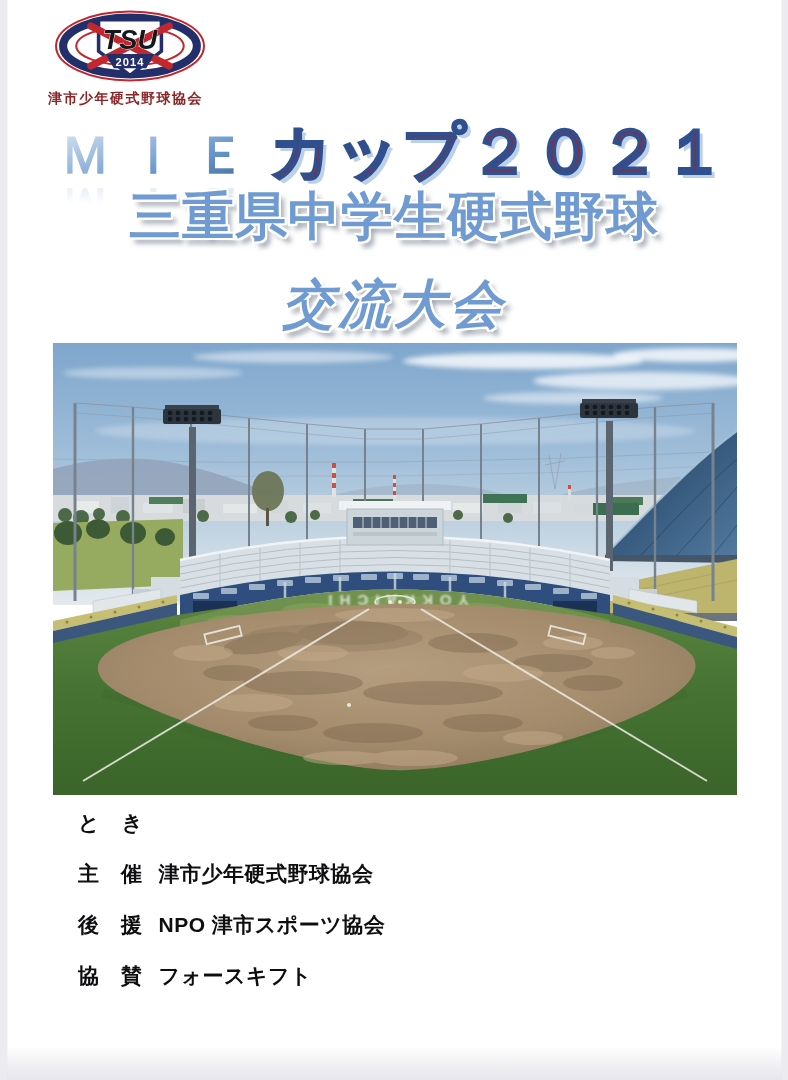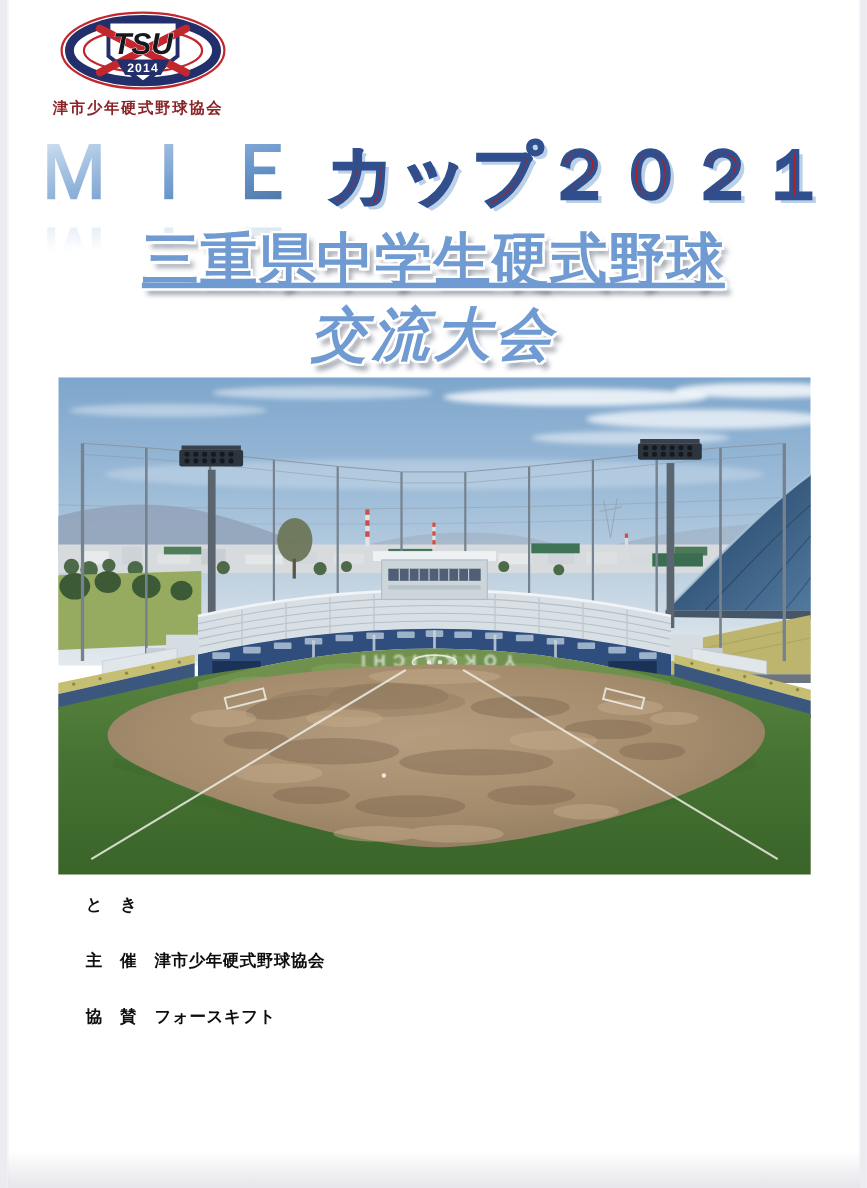--- a/index.html
+++ b/index.html
@@ -14,50 +14,50 @@
         background:linear-gradient(to bottom,rgba(236,236,240,0),rgba(228,228,234,.95));}
 
   
   .logo{position:absolute;left:48px;top:6px;width:164px;text-align:left;}
   .logo svg{display:block;margin:0 auto;}
   .logo-org{font-size:14px;font-weight:bold;color:#8a2427;letter-spacing:1.5px;margin-top:2px;}
 
   
   .title1{position:absolute;left:0;top:110px;width:100%;text-align:center;white-space:nowrap;font-weight:800;}
   .mie{
-    display:inline-block;font-size:70px;letter-spacing:16px;
+    display:inline-block;font-size:52px;letter-spacing:16px;
     background:linear-gradient(160deg,#e9f1f8 0%,#a9c4e2 28%,#6594cb 62%,#4a729f 86%,#8d99a3 100%);
     -webkit-background-clip:text;background-clip:text;color:transparent;
     -webkit-box-reflect:below -20px linear-gradient(to bottom,rgba(0,0,0,0) 52%,rgba(0,0,0,.40) 100%);
   }
   .cup{
     display:inline-block;font-size:62px;letter-spacing:3px;color:#b91c1c;
     -webkit-text-stroke:2px #2f4f8e;
     text-shadow:4px 4px 0 #bcd0e8;
     margin-left:6px;
   }
   .title2,.title3{
     position:absolute;left:0;width:100%;text-align:center;white-space:nowrap;
     font-size:52px;font-weight:800;color:#6f9bd2;letter-spacing:1px;
     text-shadow:
       -2px -2px 0 #fff,2px -2px 0 #fff,-2px 2px 0 #fff,2px 2px 0 #fff,
       0 -2px 0 #fff,0 2px 0 #fff,-2px 0 0 #fff,2px 0 0 #fff,
       5px 6px 5px rgba(70,80,100,.50);
   }
-  .title2{top:202px;text-decoration:underline;}
+  .title2{top:182px;}
   .title3{top:270px;letter-spacing:4px;font-style:italic;}
 
   
   .photo{position:absolute;left:53px;top:343px;width:684px;height:452px;}
   .photo svg{display:block;width:684px;height:452px;}
 
   
   .details{position:absolute;left:78px;top:812px;width:680px;}
   .drow{display:flex;align-items:center;margin-bottom:30px;
-        font-size:15px;font-weight:bold;color:#0e0e10;line-height:21px;white-space:nowrap;}
+        font-size:21px;font-weight:bold;color:#0e0e10;line-height:21px;white-space:nowrap;}
   .dlabel{flex:0 0 auto;margin-right:16px;letter-spacing:0.5px;}
   .dvalue{flex:0 0 auto;letter-spacing:0.5px;}
 </style>
 </head>
 <body>
 
 <div class="page"></div>
 
 <div class="logo">
   <svg width="152" height="82" viewBox="0 0 150 80">
@@ -407,18 +407,22 @@
 
 <div class="details">
   <div class="drow">
     <span class="dlabel">と　き</span>
   </div>
   <div class="drow">
     <span class="dlabel">主　催</span>
     <span class="dvalue">津市少年硬式野球協会</span>
   </div>
   <div class="drow">
+    <span class="dlabel">後　援</span>
+    <span class="dvalue">NPO 津市スポーツ協会</span>
+  </div>
+  <div class="drow">
     <span class="dlabel">協　賛</span>
     <span class="dvalue">フォースキフト</span>
   </div>
 </div>
 
 <div class="bottom-fade"></div>
 
 </body></html>

